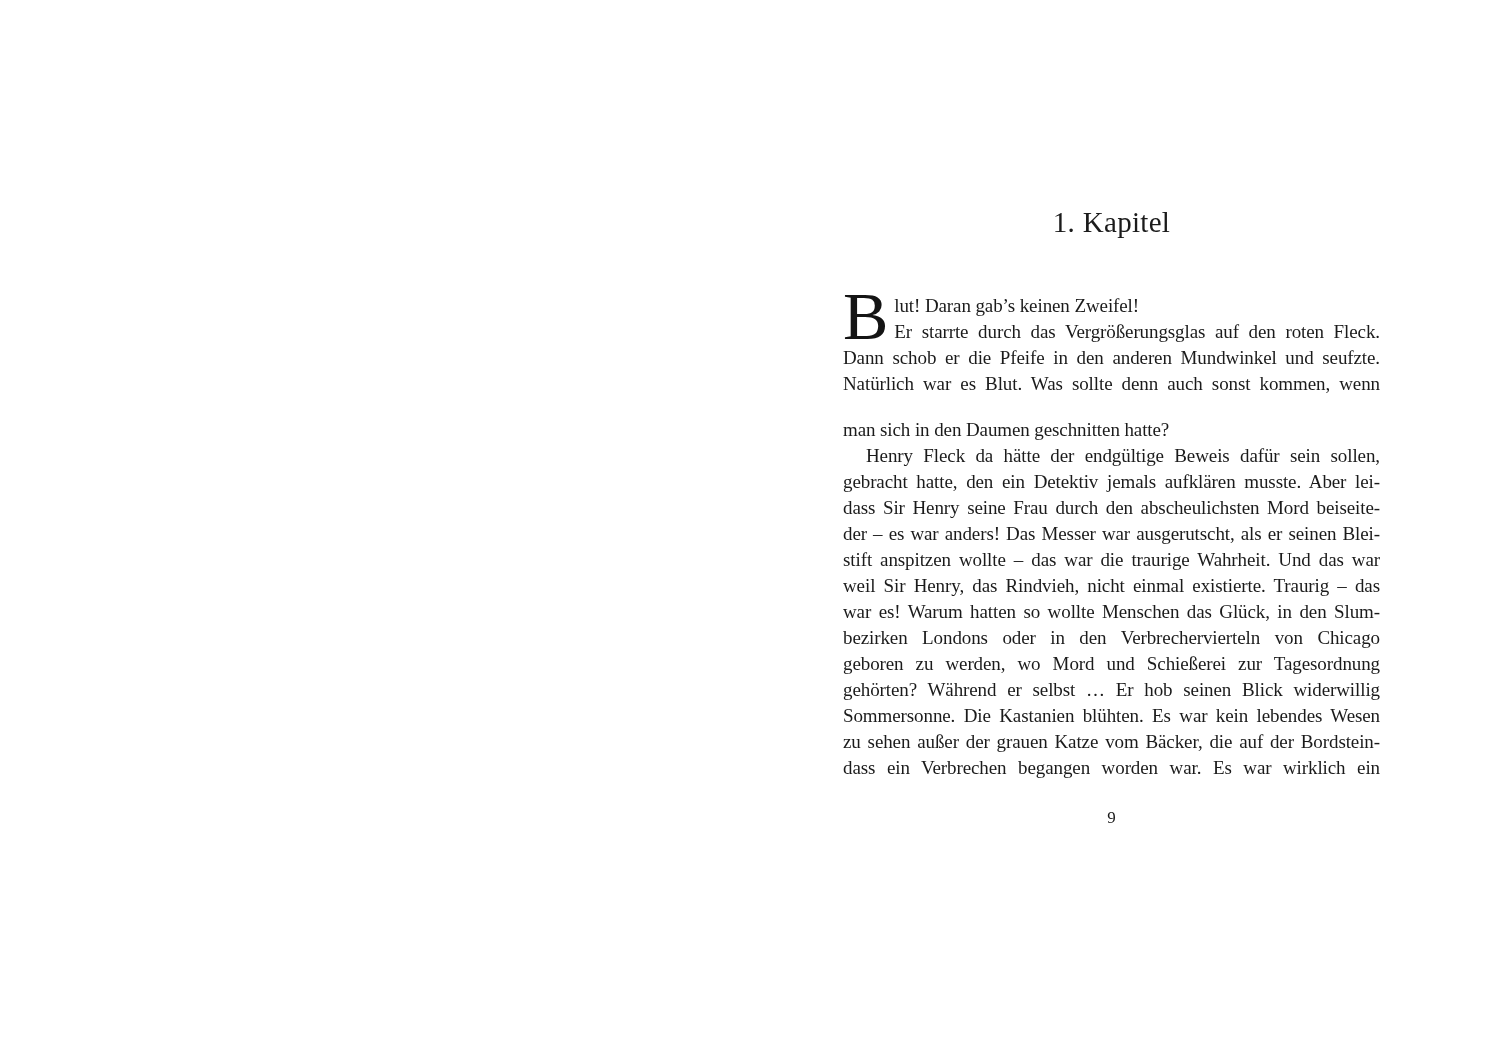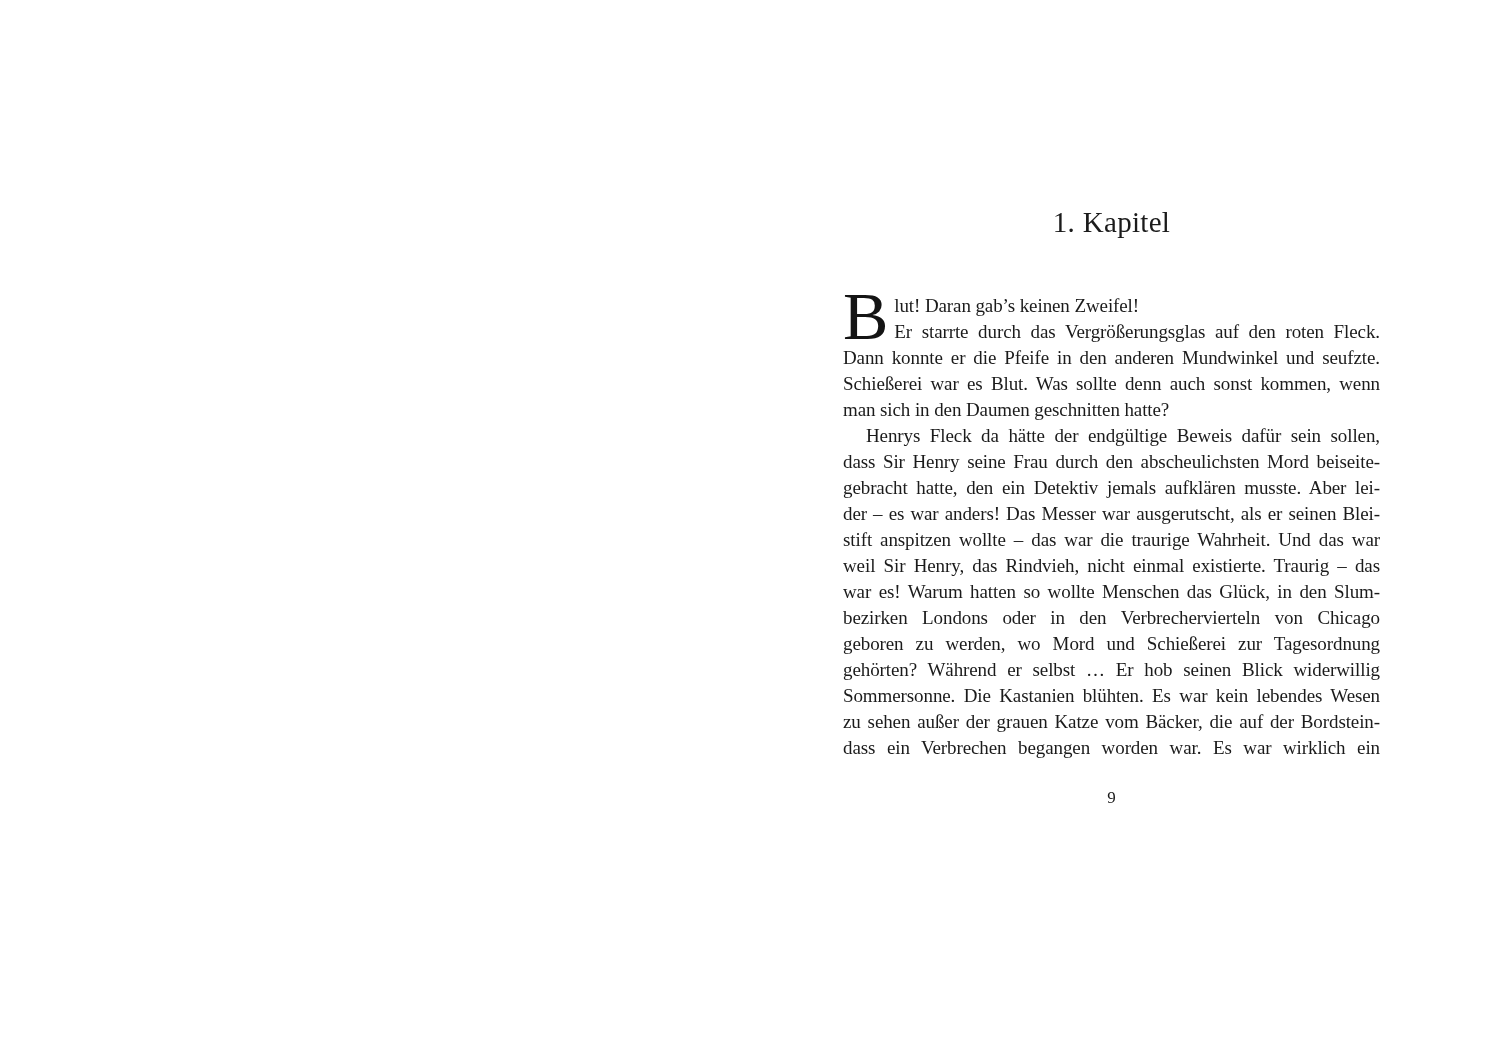--- a/index.html
+++ b/index.html
@@ -52,20 +52,21 @@
   }
   .para { margin: 0; }
   .line {
     text-align: justify;
     text-align-last: justify;
     min-height: 26px;
   }
   .line.nj {
     text-align: right;
     text-align-last: left;
+    margin-top: 20px;
   }
   .line.ind { text-indent: 23px; }
   .dropcap {
     float: left;
     font-size: 68px;
     line-height: 47px;
     padding-right: 6px;
     color: #141414;
   }
   .folio {
@@ -86,29 +87,29 @@
     <div class="text-column">
 
       <h1 class="chapter-title">1. Kapitel</h1>
 
       <div class="body-text">
 
         <div class="para">
           <span class="dropcap">B</span>
           <div class="line nj">lut! Daran gab’s keinen Zweifel!</div>
           <div class="line">Er starrte durch das Vergrößerungsglas auf den roten Fleck.</div>
-          <div class="line">Dann konnte er die Pfeife in den anderen Mundwinkel und seufzte.</div>
-          <div class="line">Schießerei war es Blut. Was sollte denn auch sonst kommen, wenn</div>
+          <div class="line">Dann schob er die Pfeife in den anderen Mundwinkel und seufzte.</div>
+          <div class="line">Natürlich war es Blut. Was sollte denn auch sonst kommen, wenn</div>
           <div class="line nj">man sich in den Daumen geschnitten hatte?</div>
         </div>
 
         <div class="para">
-          <div class="line ind">Henrys Fleck da hätte der endgültige Beweis dafür sein sollen,</div>
+          <div class="line ind">Henry Fleck da hätte der endgültige Beweis dafür sein sollen,</div>
+          <div class="line">gebracht hatte, den ein Detektiv jemals aufklären musste. Aber lei-</div>
           <div class="line">dass Sir Henry seine Frau durch den abscheulichsten Mord beiseite-</div>
-          <div class="line">gebracht hatte, den ein Detektiv jemals aufklären musste. Aber lei-</div>
           <div class="line">der – es war anders! Das Messer war ausgerutscht, als er seinen Blei-</div>
           <div class="line">stift anspitzen wollte – das war die traurige Wahrheit. Und das war</div>
           <div class="line">weil Sir Henry, das Rindvieh, nicht einmal existierte. Traurig – das</div>
           <div class="line">war es! Warum hatten so wollte Menschen das Glück, in den Slum-</div>
           <div class="line">bezirken Londons oder in den Verbrechervierteln von Chicago</div>
           <div class="line">geboren zu werden, wo Mord und Schießerei zur Tagesordnung</div>
           <div class="line">gehörten? Während er selbst … Er hob seinen Blick widerwillig</div>
         </div>
 
         <div class="para">

